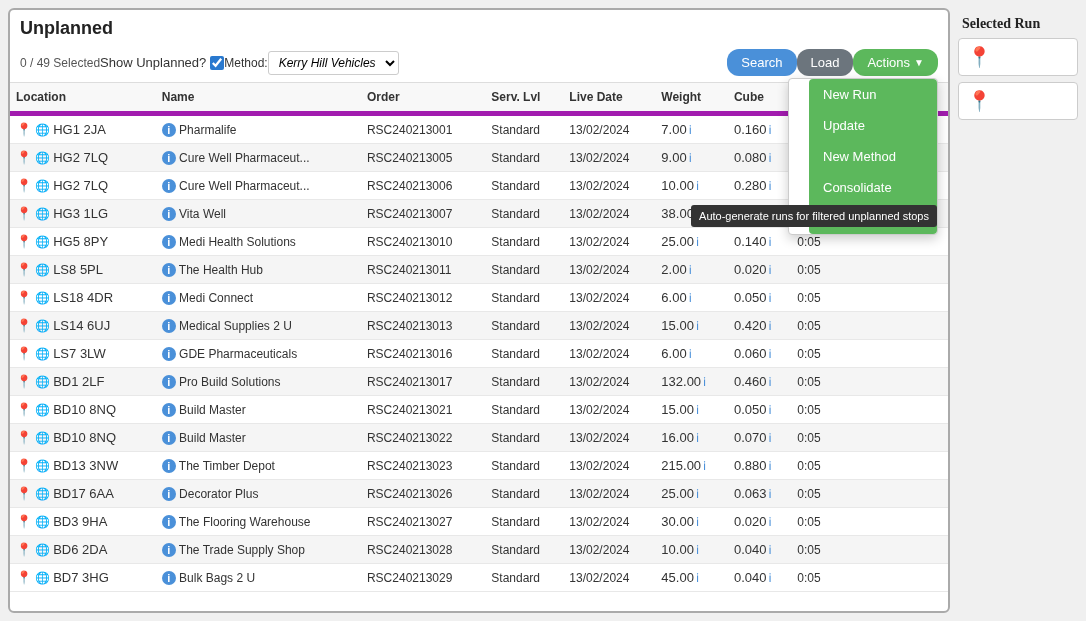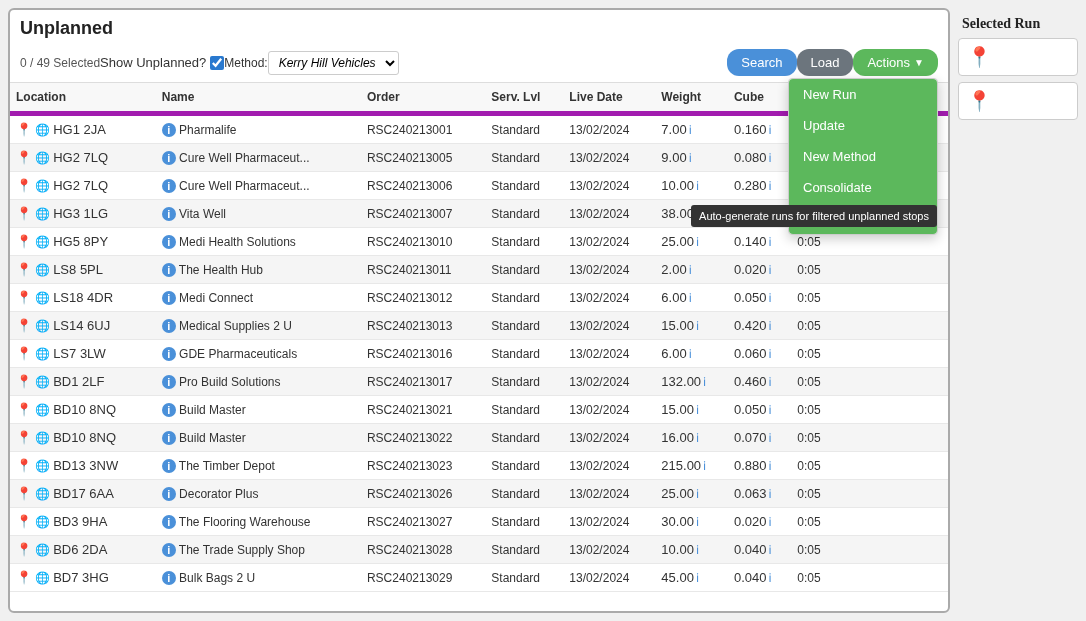--- a/index.html
+++ b/index.html
@@ -22,21 +22,21 @@
     .method-select { border: 1px solid #ccc; border-radius: 3px; padding: 3px 6px; font-size: 12px; background: #fff; font-style: italic; }
 
     .spacer { flex: 1; }
 
     .btn { border: none; border-radius: 12px; padding: 6px 14px; cursor: pointer; font-size: 13px; font-weight: 500; }
     .btn-search { background: #4a90d9; color: #fff; }
     .btn-load { background: #6c757d; color: #fff; }
     .btn-actions { background: #5cb85c; color: #fff; display: flex; align-items: center; gap: 4px; position: relative; }
     .dropdown-arrow { font-size: 10px; }
 
-    .actions-dropdown { position: absolute; top: 100%; right: 0; z-index: 100; background: #fff; border: 1px solid #ccc; border-radius: 4px; box-shadow: 0 4px 12px rgba(0,0,0,0.2); min-width: 150px; margin-top: 2px; }
+    .actions-dropdown { position: absolute; top: 100%; right: 0; z-index: 100; background: #fff; border: 1px solid #ccc; border-radius: 4px; box-shadow: 0 4px 12px rgba(0,0,0,0.2); min-width: 150px; margin-top: 2px; padding-left: 20px; }
     .dropdown-item { padding: 8px 14px; cursor: pointer; color: #fff; font-size: 13px; font-weight: 500; }
     .di-new-run { background: #5cb85c; border-radius: 4px 4px 0 0; }
     .di-update { background: #5cb85c; }
     .di-new-method { background: #5cb85c; }
     .di-consolidate { background: #5cb85c; }
     .di-autoplan { background: #5cb85c; border-radius: 0 0 4px 4px; }
 
     .tooltip-box { background: #333; color: #fff; font-size: 11px; padding: 5px 8px; border-radius: 3px; position: absolute; top: 100%; right: 0; white-space: nowrap; margin-top: 2px; z-index: 200; }
 
     .table-wrapper { overflow-y: auto; flex: 1; }

